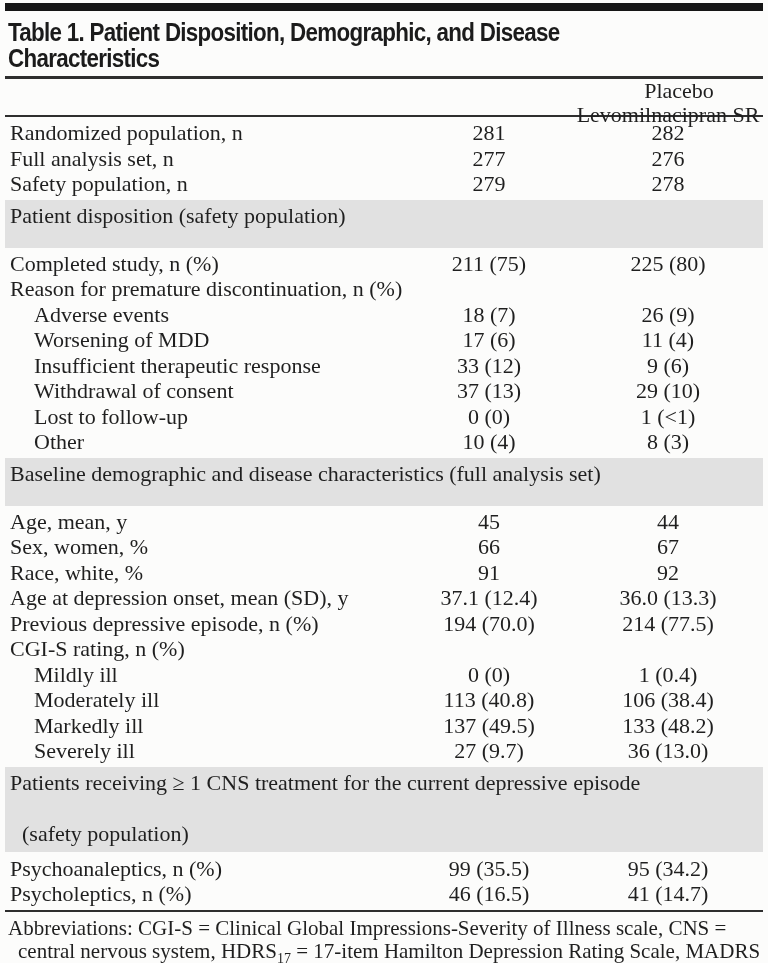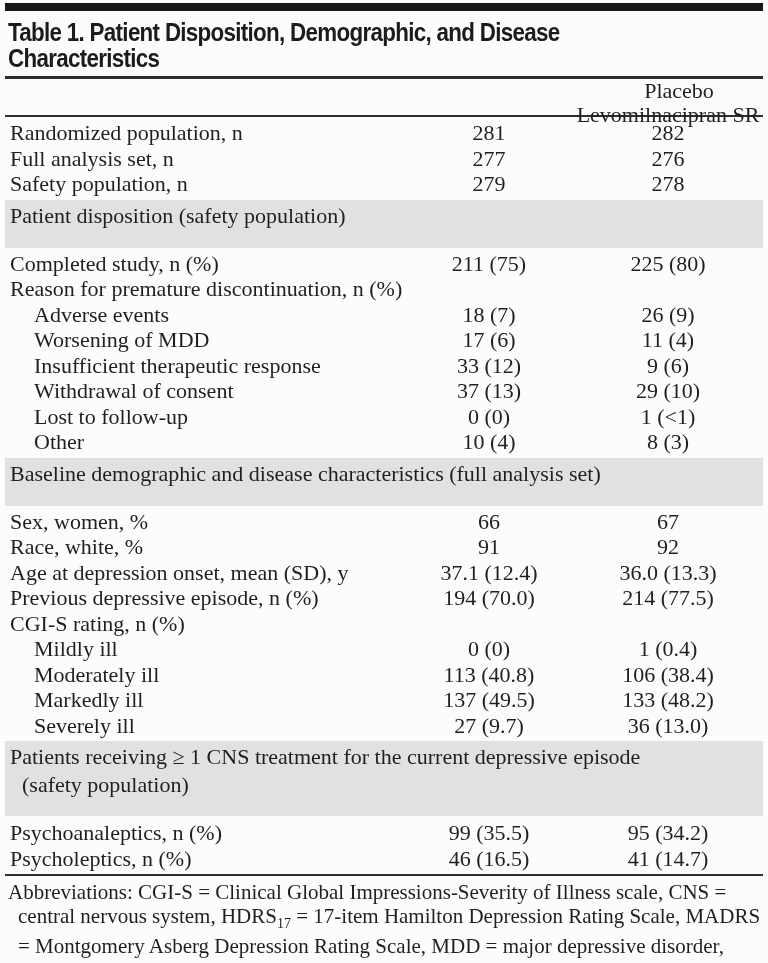--- a/index.html
+++ b/index.html
@@ -54,23 +54,23 @@
     line-height:32px;
     height:48px;
     padding-left:5px;
     margin-top:3px;
     white-space:nowrap;
   }
   .band.two{
     height:auto;
     line-height:28px;
     padding-top:2px;
-    padding-bottom:17px;
-  }
-  .band .l2{padding-left:12px;}
+    padding-bottom:4px;
+  }
+  .band .l2{padding-left:12px;margin-top:23px;}
   .gap{height:3px;}
   .gap4{height:4px;}
   .footnote{
     font-size:21px;
     line-height:23.5px;
     margin:0;
     padding:5px 0 2px 13px;
     text-indent:-10px;
   }
   .footnote sub{font-size:14px;}
@@ -152,20 +152,25 @@
   <div class="row">
     <span class="lab indent">Other</span>
     <span class="v vp">10 (4)</span>
     <span class="v vl">8 (3)</span>
   </div>
 
   <div class="band">Baseline demographic and disease characteristics (full analysis set)</div>
   <div class="gap"></div>
 
   <div class="row">
+    <span class="lab">Age, mean, y</span>
+    <span class="v vp">45</span>
+    <span class="v vl">44</span>
+  </div>
+  <div class="row">
     <span class="lab">Sex, women, %</span>
     <span class="v vp">66</span>
     <span class="v vl">67</span>
   </div>
   <div class="row">
     <span class="lab">Race, white, %</span>
     <span class="v vp">91</span>
     <span class="v vl">92</span>
   </div>
   <div class="row">

